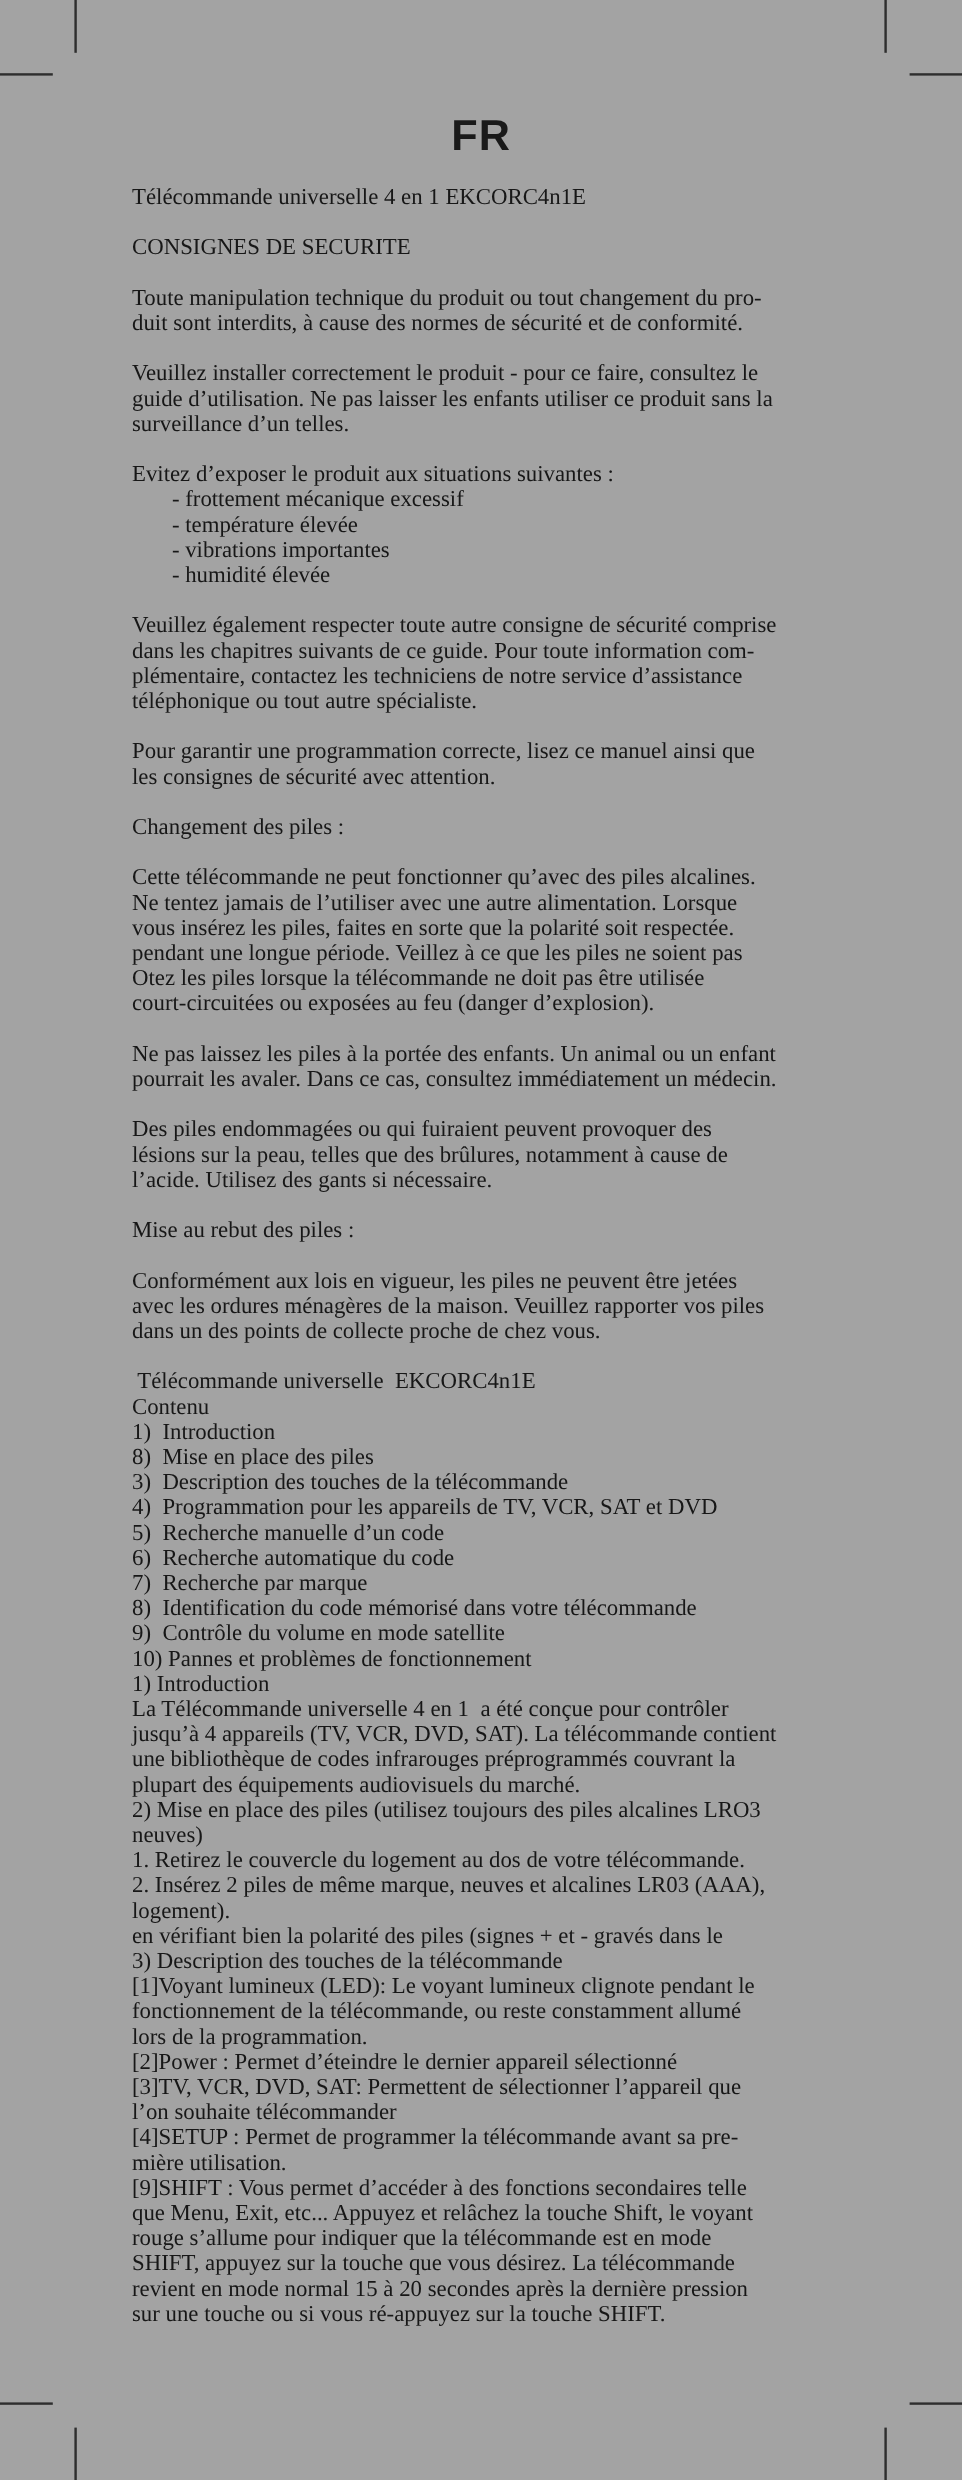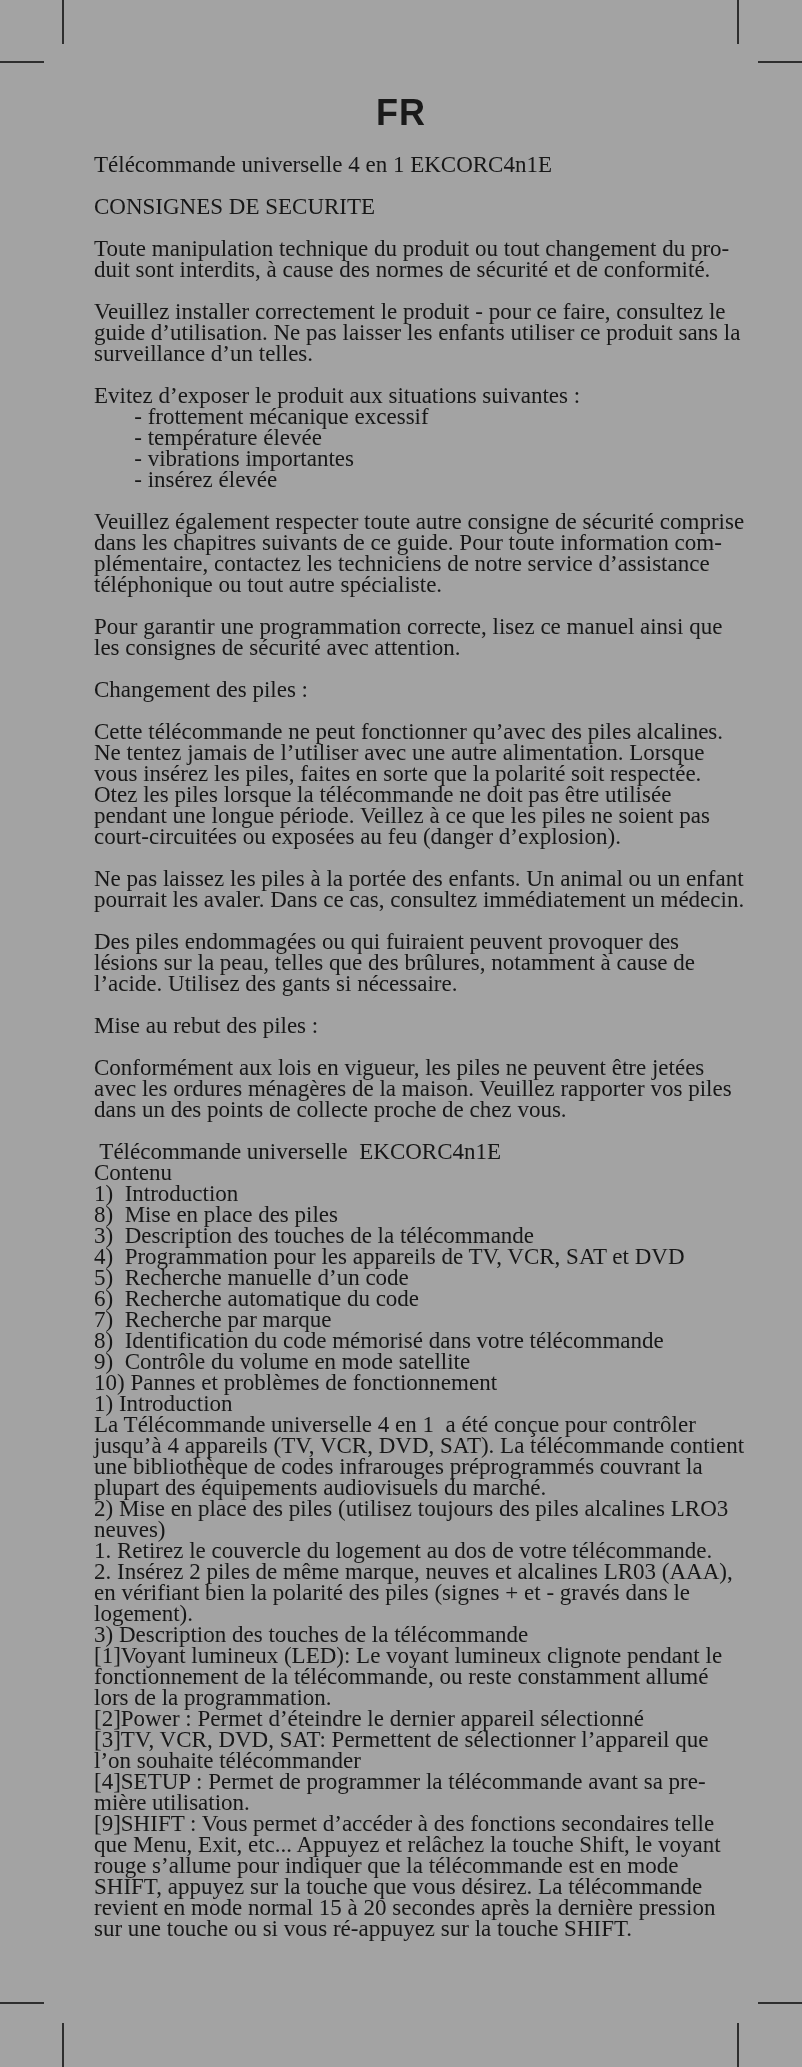--- a/index.html
+++ b/index.html
@@ -29,24 +29,24 @@
     width: 100%;
     text-align: center;
     font-family: "Liberation Sans", "DejaVu Sans", sans-serif;
     font-weight: 700;
     font-size: 36px;
     letter-spacing: 1px;
     color: #1a1a1a;
   }
   .text-block {
     position: absolute;
-    left: 94px;
+    left: 110px;
     top: 154px;
     width: 650px;
-    font-size: 23px;
+    font-size: 19px;
     line-height: 21px;
     color: #171717;
   }
   .line { white-space: pre; height: 21px; }
 </style>
 </head>
 <body>
 
 <div class="page">
 
@@ -70,37 +70,37 @@
       <div class="line">duit sont interdits, à cause des normes de sécurité et de conformité.</div>
       <div class="line">&nbsp;</div>
       <div class="line">Veuillez installer correctement le produit - pour ce faire, consultez le</div>
       <div class="line">guide d’utilisation. Ne pas laisser les enfants utiliser ce produit sans la</div>
       <div class="line">surveillance d’un telles.</div>
       <div class="line">&nbsp;</div>
       <div class="line">Evitez d’exposer le produit aux situations suivantes :</div>
       <div class="line">       - frottement mécanique excessif</div>
       <div class="line">       - température élevée</div>
       <div class="line">       - vibrations importantes</div>
-      <div class="line">       - insérez élevée</div>
+      <div class="line">       - humidité élevée</div>
       <div class="line">&nbsp;</div>
       <div class="line">Veuillez également respecter toute autre consigne de sécurité comprise</div>
       <div class="line">dans les chapitres suivants de ce guide. Pour toute information com-</div>
       <div class="line">plémentaire, contactez les techniciens de notre service d’assistance</div>
       <div class="line">téléphonique ou tout autre spécialiste.</div>
       <div class="line">&nbsp;</div>
       <div class="line">Pour garantir une programmation correcte, lisez ce manuel ainsi que</div>
       <div class="line">les consignes de sécurité avec attention.</div>
       <div class="line">&nbsp;</div>
       <div class="line">Changement des piles :</div>
       <div class="line">&nbsp;</div>
       <div class="line">Cette télécommande ne peut fonctionner qu’avec des piles alcalines.</div>
       <div class="line">Ne tentez jamais de l’utiliser avec une autre alimentation. Lorsque</div>
       <div class="line">vous insérez les piles, faites en sorte que la polarité soit respectée.</div>
+      <div class="line">pendant une longue période. Veillez à ce que les piles ne soient pas</div>
       <div class="line">Otez les piles lorsque la télécommande ne doit pas être utilisée</div>
-      <div class="line">pendant une longue période. Veillez à ce que les piles ne soient pas</div>
       <div class="line">court-circuitées ou exposées au feu (danger d’explosion).</div>
       <div class="line">&nbsp;</div>
       <div class="line">Ne pas laissez les piles à la portée des enfants. Un animal ou un enfant</div>
       <div class="line">pourrait les avaler. Dans ce cas, consultez immédiatement un médecin.</div>
       <div class="line">&nbsp;</div>
       <div class="line">Des piles endommagées ou qui fuiraient peuvent provoquer des</div>
       <div class="line">lésions sur la peau, telles que des brûlures, notamment à cause de</div>
       <div class="line">l’acide. Utilisez des gants si nécessaire.</div>
       <div class="line">&nbsp;</div>
       <div class="line">Mise au rebut des piles :</div>
@@ -123,22 +123,22 @@
       <div class="line">10) Pannes et problèmes de fonctionnement</div>
       <div class="line">1) Introduction</div>
       <div class="line">La Télécommande universelle 4 en 1  a été conçue pour contrôler</div>
       <div class="line">jusqu’à 4 appareils (TV, VCR, DVD, SAT). La télécommande contient</div>
       <div class="line">une bibliothèque de codes infrarouges préprogrammés couvrant la</div>
       <div class="line">plupart des équipements audiovisuels du marché.</div>
       <div class="line">2) Mise en place des piles (utilisez toujours des piles alcalines LRO3</div>
       <div class="line">neuves)</div>
       <div class="line">1. Retirez le couvercle du logement au dos de votre télécommande.</div>
       <div class="line">2. Insérez 2 piles de même marque, neuves et alcalines LR03 (AAA),</div>
+      <div class="line">logement).</div>
       <div class="line">en vérifiant bien la polarité des piles (signes + et - gravés dans le</div>
-      <div class="line">logement).</div>
       <div class="line">3) Description des touches de la télécommande</div>
       <div class="line">[1]Voyant lumineux (LED): Le voyant lumineux clignote pendant le</div>
       <div class="line">fonctionnement de la télécommande, ou reste constamment allumé</div>
       <div class="line">lors de la programmation.</div>
       <div class="line">[2]Power : Permet d’éteindre le dernier appareil sélectionné</div>
       <div class="line">[3]TV, VCR, DVD, SAT: Permettent de sélectionner l’appareil que</div>
       <div class="line">l’on souhaite télécommander</div>
       <div class="line">[4]SETUP : Permet de programmer la télécommande avant sa pre-</div>
       <div class="line">mière utilisation.</div>
       <div class="line">[9]SHIFT : Vous permet d’accéder à des fonctions secondaires telle</div>

